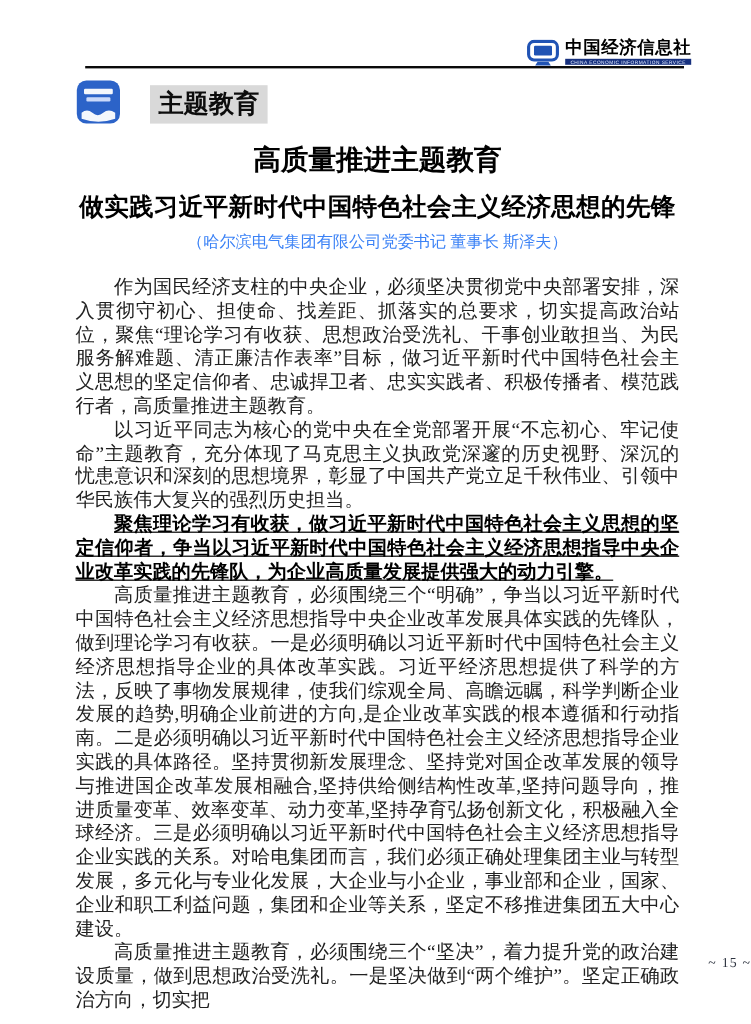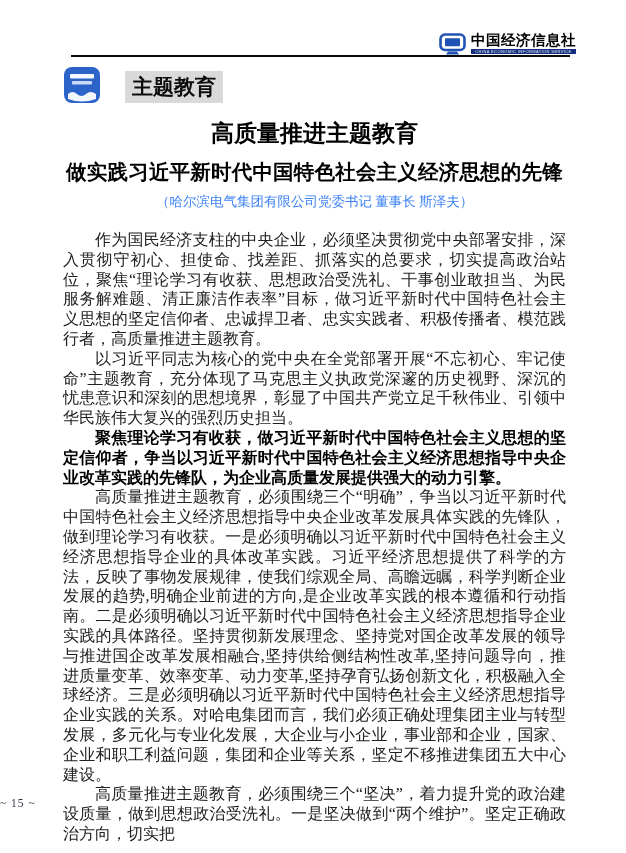--- a/index.html
+++ b/index.html
@@ -70,27 +70,27 @@
 
   
   .body {
     margin-top:19px;
     font-size:16px; line-height:19.8px;
     text-align:justify; color:#212121;
   }
   .body p { margin:0; text-indent:2em; }
   .body p.bold {
     font-family:"Liberation Sans","DejaVu Sans",sans-serif;
-    font-weight:bold; color:#000;
+    font-weight:bold; color:#000;text-decoration:underline;
   }
 
   
   .footer {
     position:absolute; left:0; right:0; bottom:44px;
-    text-align:left;
+    text-align:right;
     font-size:11.5px; color:#2e3440; letter-spacing:1px;
   }
 </style>
 </head>
 <body>
 
 <div class="page">
 
   <div class="header">
     <div class="logo">

